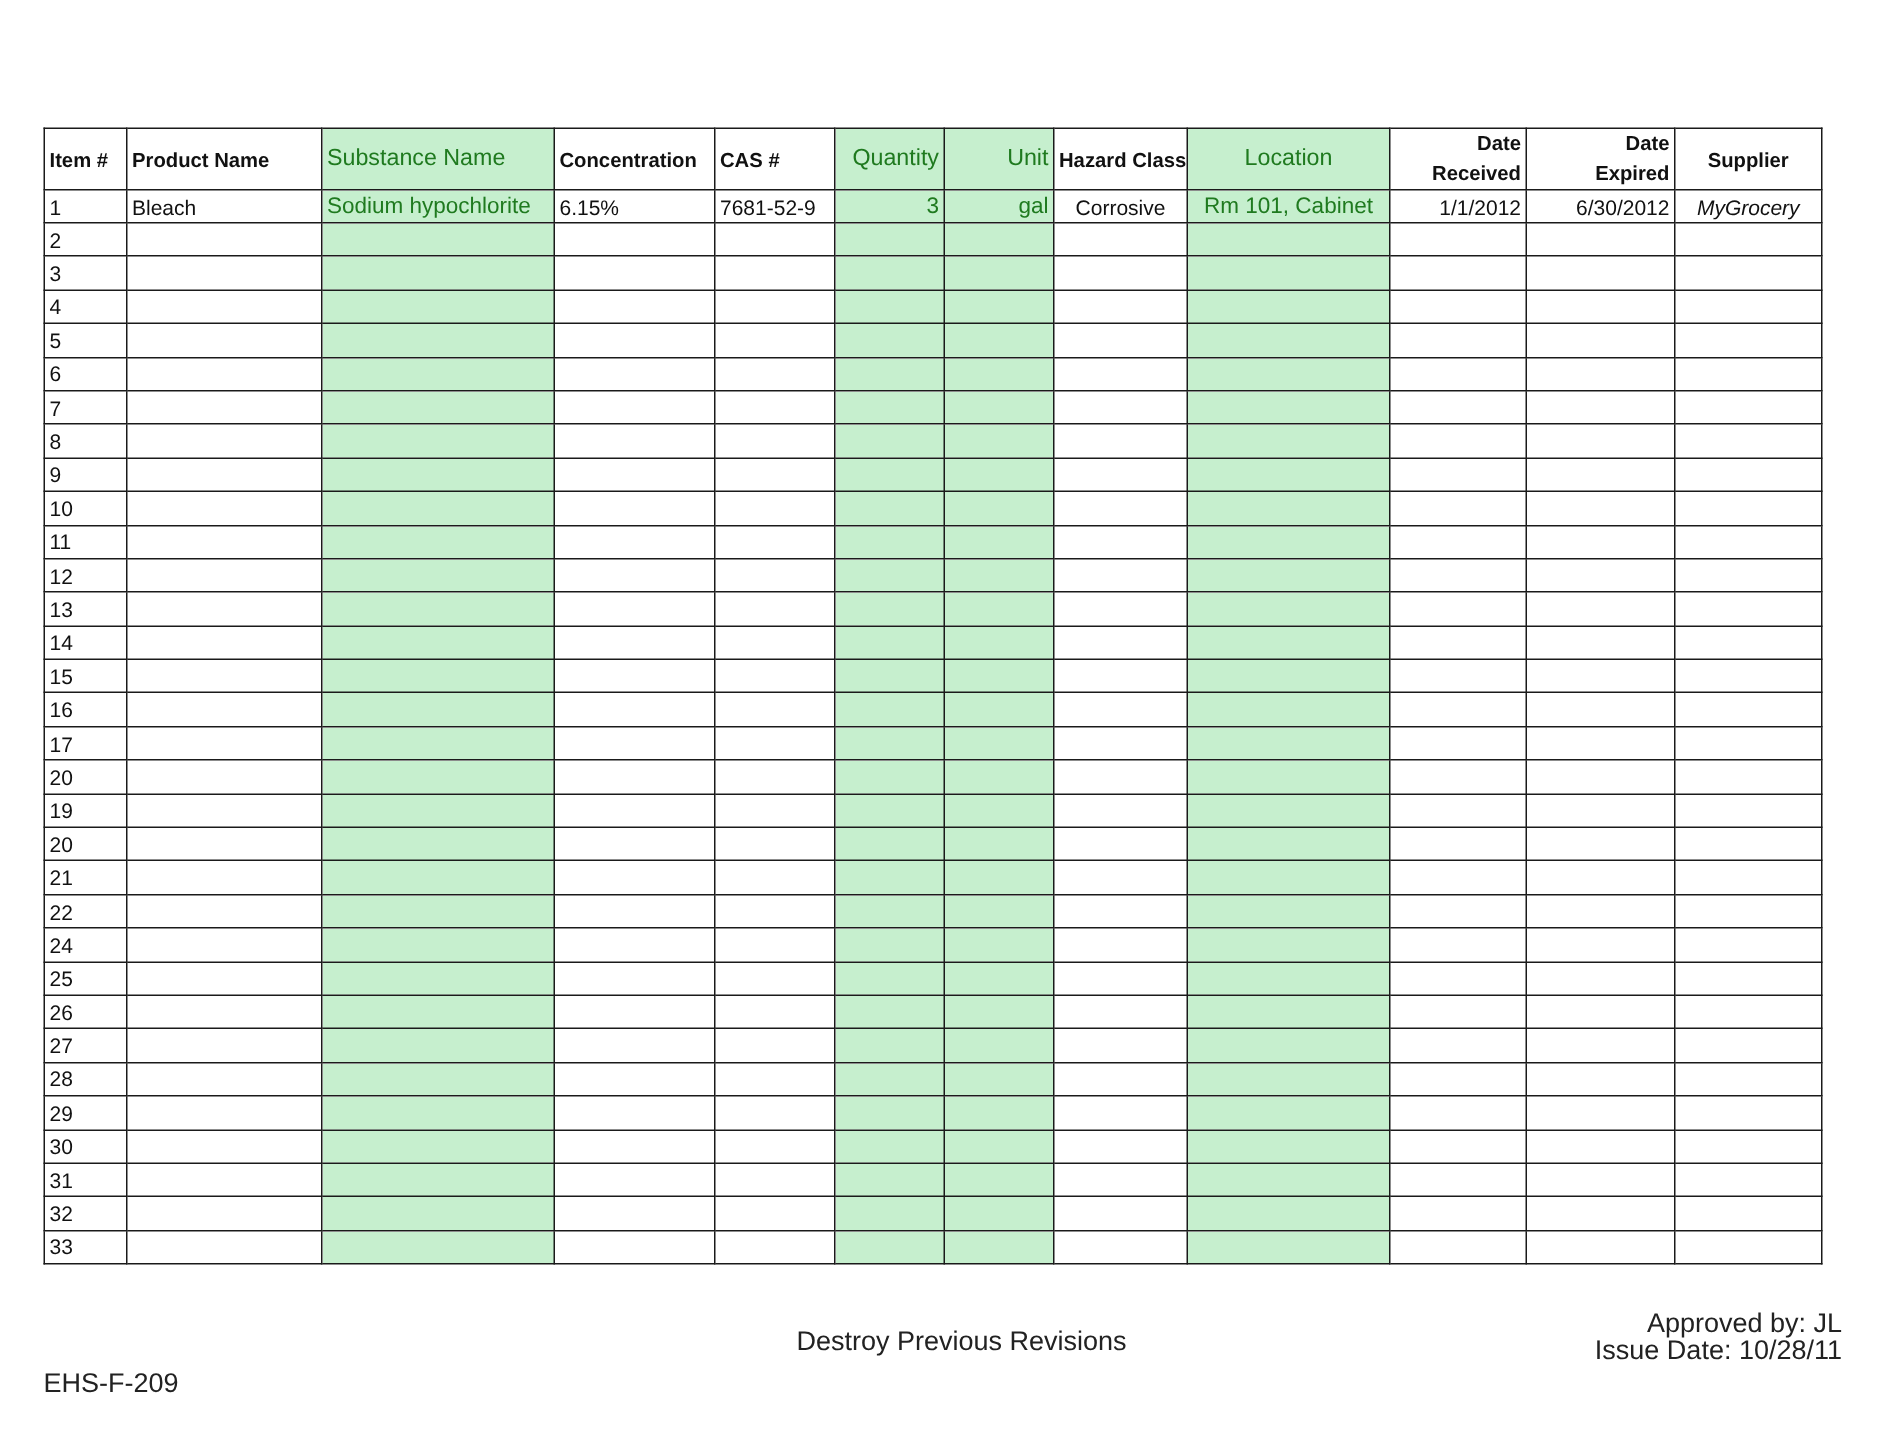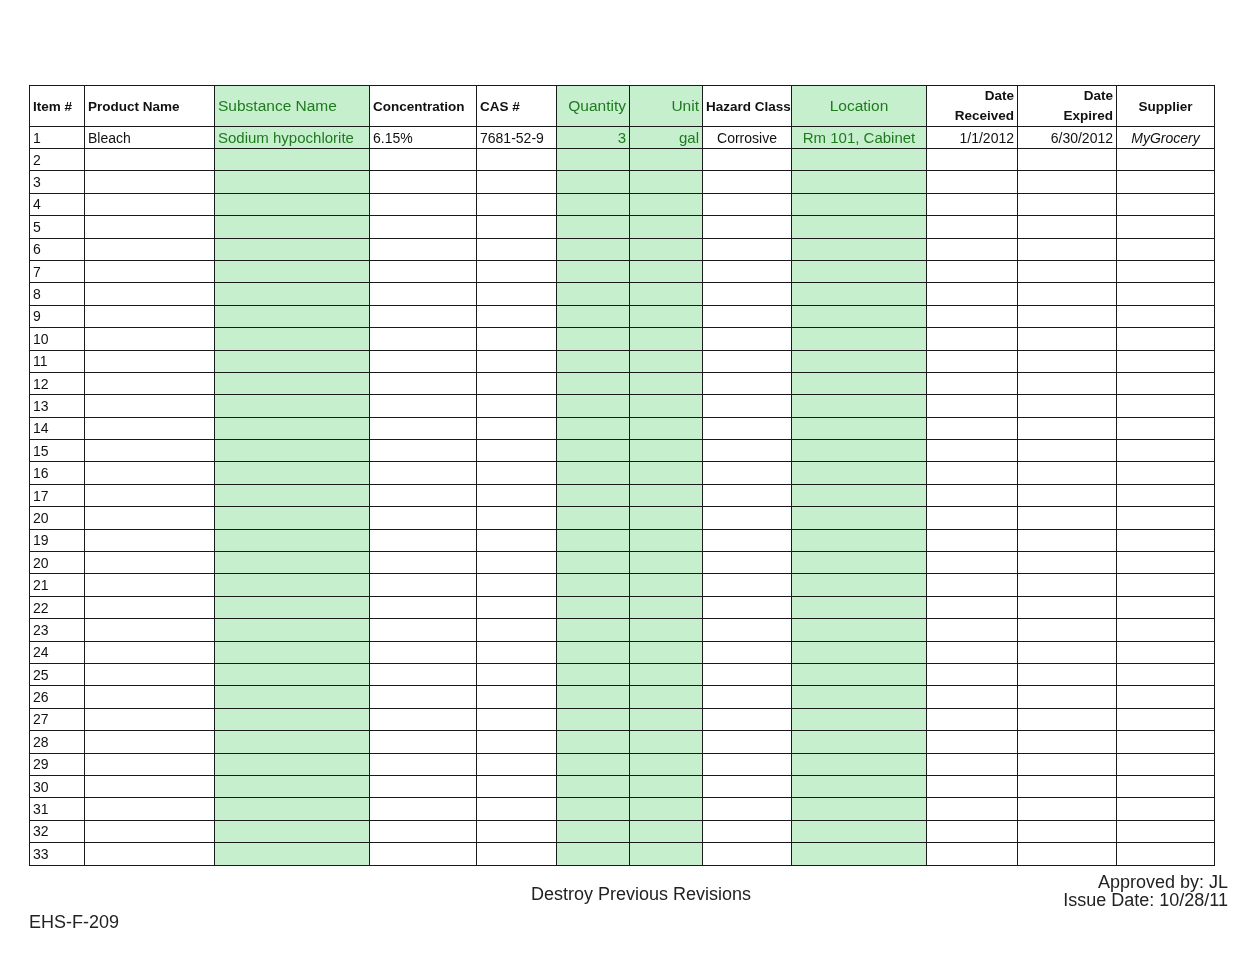--- a/index.html
+++ b/index.html
@@ -355,34 +355,20 @@
         <td class="left"></td>
         <td class="right g"></td>
         <td class="right g"></td>
         <td class="center"></td>
         <td class="center g"></td>
         <td class="right"></td>
         <td class="right"></td>
         <td class="center"></td>
       </tr>
       <tr class="rn">
-        <td class="left">23</td>
-        <td class="left"></td>
-        <td class="left g"></td>
-        <td class="left"></td>
-        <td class="left"></td>
-        <td class="right g"></td>
-        <td class="right g"></td>
-        <td class="center"></td>
-        <td class="center g"></td>
-        <td class="right"></td>
-        <td class="right"></td>
-        <td class="center"></td>
-      </tr>
-      <tr class="rn">
         <td class="left">24</td>
         <td class="left"></td>
         <td class="left g"></td>
         <td class="left"></td>
         <td class="left"></td>
         <td class="right g"></td>
         <td class="right g"></td>
         <td class="center"></td>
         <td class="center g"></td>
         <td class="right"></td>

